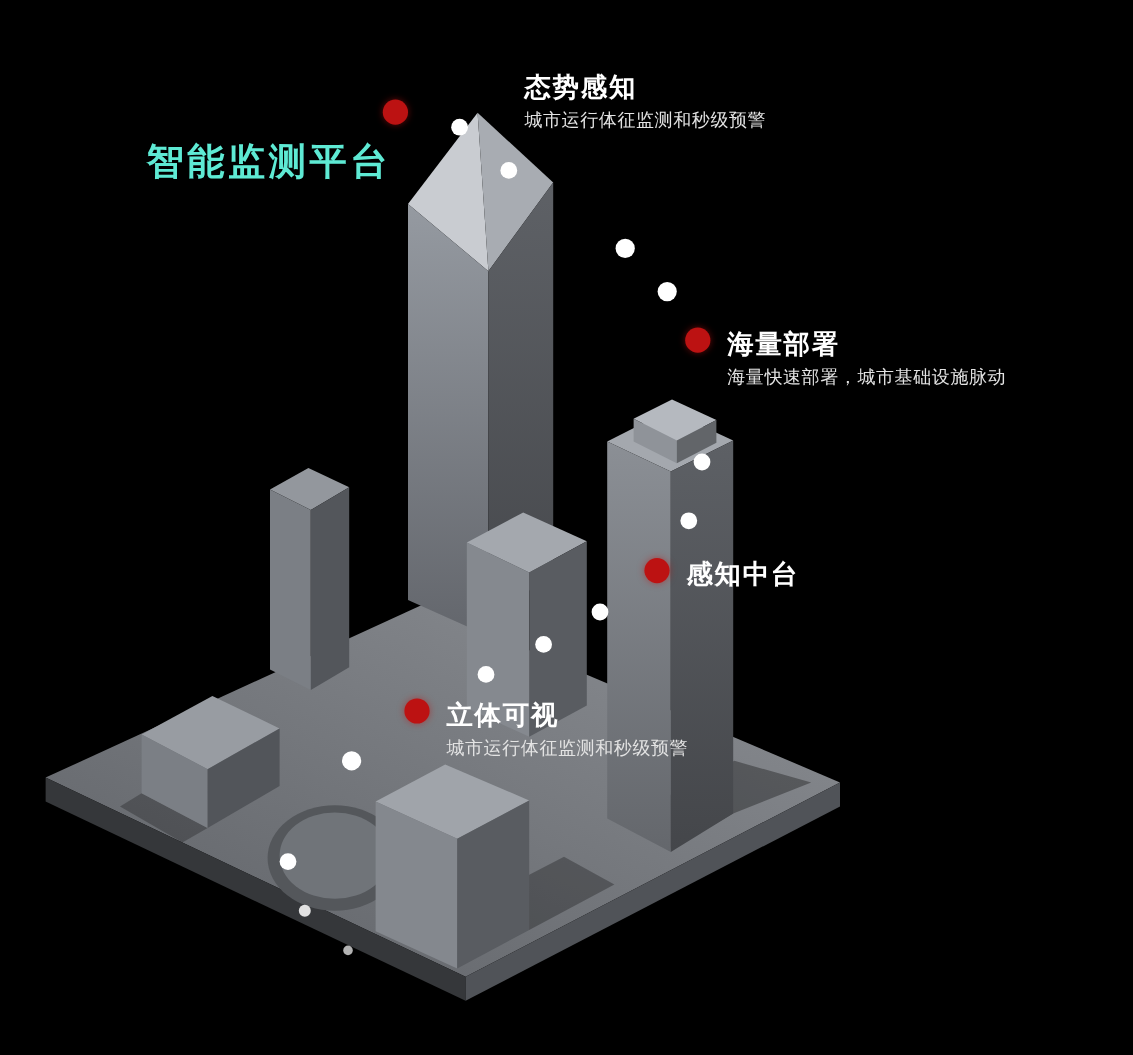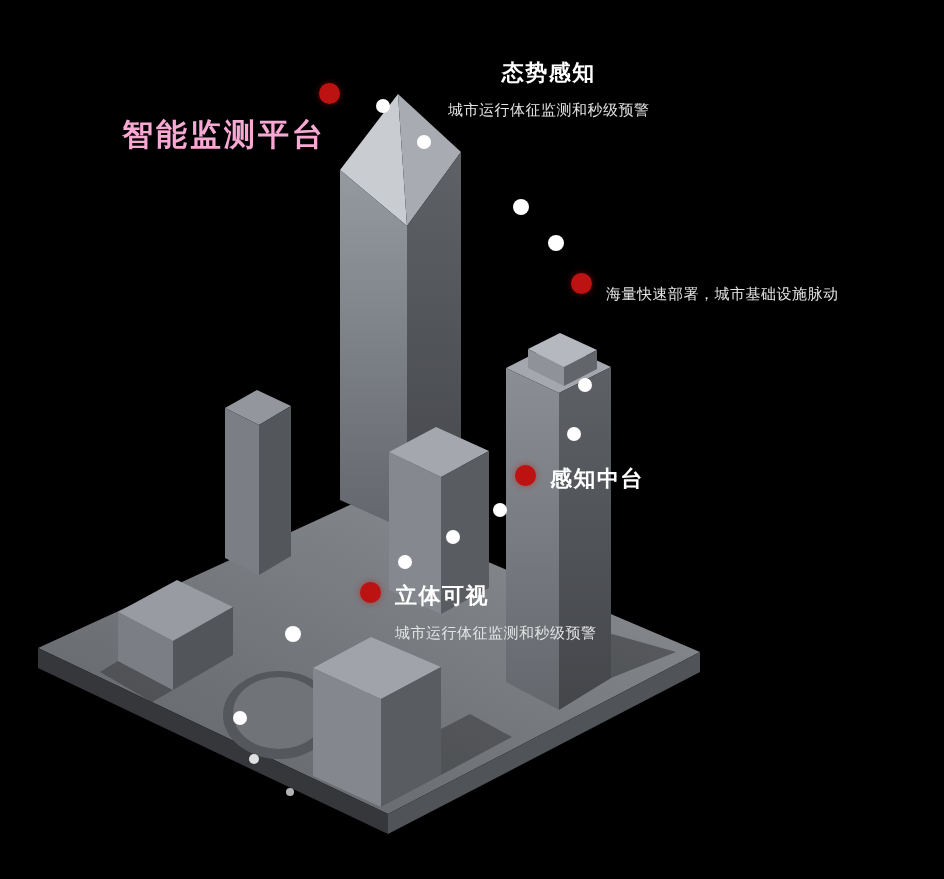--- a/index.html
+++ b/index.html
@@ -3,35 +3,35 @@
 <meta charset="utf-8">
 <style>
   html,body{margin:0;padding:0;background:#000;}
   .stage{
     position:relative;width:944px;height:879px;background:#000;overflow:hidden;
     font-family:"Liberation Sans",sans-serif;
   }
   .scene-svg{position:absolute;left:0;top:0;width:944px;height:879px;}
   .page-title{
     position:absolute;left:122px;top:114px;margin:0;
-    font-size:31px;font-weight:700;color:#f9a8d4;letter-spacing:3px;white-space:nowrap;
+    font-size:31px;font-weight:700;color:#5eead4;letter-spacing:3px;white-space:nowrap;
   }
   .marker{
     position:absolute;width:21px;height:21px;border-radius:50%;
     background:#bc1212;box-shadow:0 0 6px rgba(188,18,18,.55);
   }
   .title-marker{left:319px;top:83px;}
   .feature{position:absolute;color:#fff;}
   .feature .marker{left:-35px;top:1px;}
   .feature .heading{font-size:22px;font-weight:700;letter-spacing:1.5px;white-space:nowrap;}
-  .feature .subtitle{margin-top:13px;font-size:15px;font-weight:400;color:#e3e3e3;letter-spacing:.5px;white-space:nowrap;}
-  #feature-1{left:448px;top:58px;text-align:center;}
+  .feature .subtitle{margin-top:3px;font-size:15px;font-weight:400;color:#e3e3e3;letter-spacing:.5px;white-space:nowrap;}
+  #feature-1{left:437px;top:58px;}
   #feature-2{left:606px;top:272px;}
-  #feature-3{left:550px;top:464px;}
-  #feature-4{left:395px;top:581px;}
+  #feature-3{left:572px;top:464px;}
+  #feature-4{left:372px;top:581px;}
 </style>
 </head>
 <body>
 
 <div class="stage">
 
   <svg class="scene-svg" viewBox="0 0 944 879">
     <defs>
       <linearGradient id="gPlat" x1="1" y1="0" x2="0" y2="1">
         <stop offset="0" stop-color="#8c8f94"></stop>
@@ -132,20 +132,21 @@
   <span class="marker title-marker"></span>
   <h1 class="page-title">智能监测平台</h1>
 
   <div class="feature" id="feature-1">
     <div class="heading">态势感知</div>
     <div class="subtitle">城市运行体征监测和秒级预警</div>
   </div>
 
   <div class="feature" id="feature-2">
     <span class="marker"></span>
+    <div class="heading">海量部署</div>
     <div class="subtitle">海量快速部署，城市基础设施脉动</div>
   </div>
 
   <div class="feature" id="feature-3">
     <span class="marker"></span>
     <div class="heading">感知中台</div>
   </div>
 
   <div class="feature" id="feature-4">
     <span class="marker"></span>

